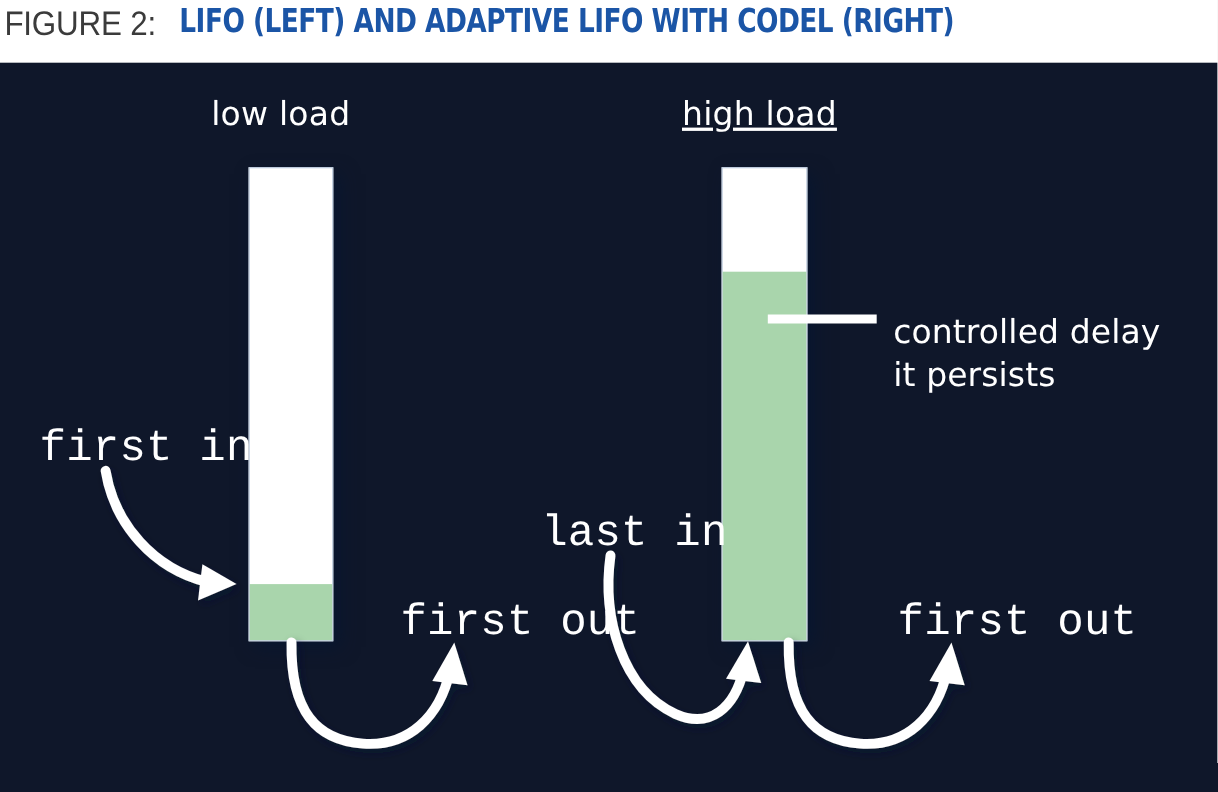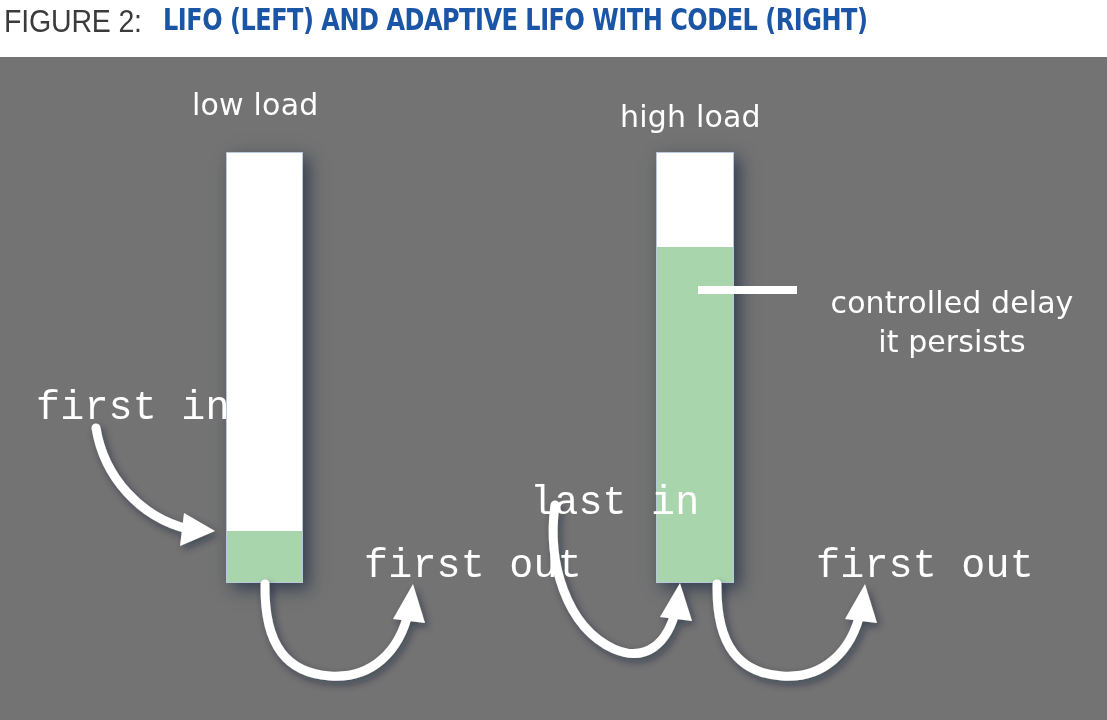--- a/index.html
+++ b/index.html
@@ -68,21 +68,21 @@
   .col-header {
     position: absolute;
     color: #ffffff;
     font-family: "DejaVu Sans", sans-serif;
     font-size: 30px;
     font-weight: 400;
     letter-spacing: 0.2px;
     white-space: nowrap;
   }
   #header-low  { left: 192px; top: 30px; }
-  #header-high { left: 620px; top: 42px; }
+  #header-high { left: 620px; top: 30px; text-decoration: underline; }
 
   
   .bar {
     position: absolute;
     box-sizing: border-box;
     background: #ffffff;
     border: 1px solid #b9c8dc;
     box-shadow: 6px 6px 16px rgba(0, 22, 52, 0.55);
   }
   .bar-fill {
@@ -102,21 +102,21 @@
     position: absolute;
     color: #ffffff;
     font-family: Liberation Mono, monospace;
     font-size: 40px;
     font-weight: 400;
     white-space: nowrap;
     letter-spacing: 0.2px;
   }
   #label-first-in    { left: 36px;  top: 329px; }
   #label-first-out-l { left: 364px; top: 487px; }
-  #label-last-in     { left: 530px; top: 406px; margin-top: 18px; }
+  #label-last-in     { left: 492px; top: 406px; }
   #label-first-out-r { left: 816px; top: 487px; }
 
   #callout-text {
     position: absolute;
     left: 812px;
     top: 210px;
     width: 280px;
     color: #ffffff;
     font-family: "DejaVu Sans", sans-serif;
     font-size: 30px;
@@ -140,21 +140,21 @@
 </head>
 <body>
 
 <div id="page">
 
   <div id="caption-bar">
     <span id="caption-prefix" style="color: rgb(59, 59, 59);">FIGURE 2:</span>
     <span id="caption-main" style="color: rgb(27, 85, 166);">LIFO (LEFT) AND ADAPTIVE LIFO WITH CODEL (RIGHT)</span>
   </div>
 
-  <div id="panel" style="background: #737373; text-align: center;">
+  <div id="panel" style="background: #0f172a;">
 
     <div class="col-header" id="header-low">low load</div>
     <div class="col-header" id="header-high">high load</div>
 
     <div class="bar" id="bar-low">
       <div class="bar-fill" style="height: 12%; background: rgb(169, 213, 172);"></div>
     </div>
 
     <div class="bar" id="bar-high">
       <div class="bar-fill" style="height: 78%; background: rgb(169, 213, 172);"></div>

